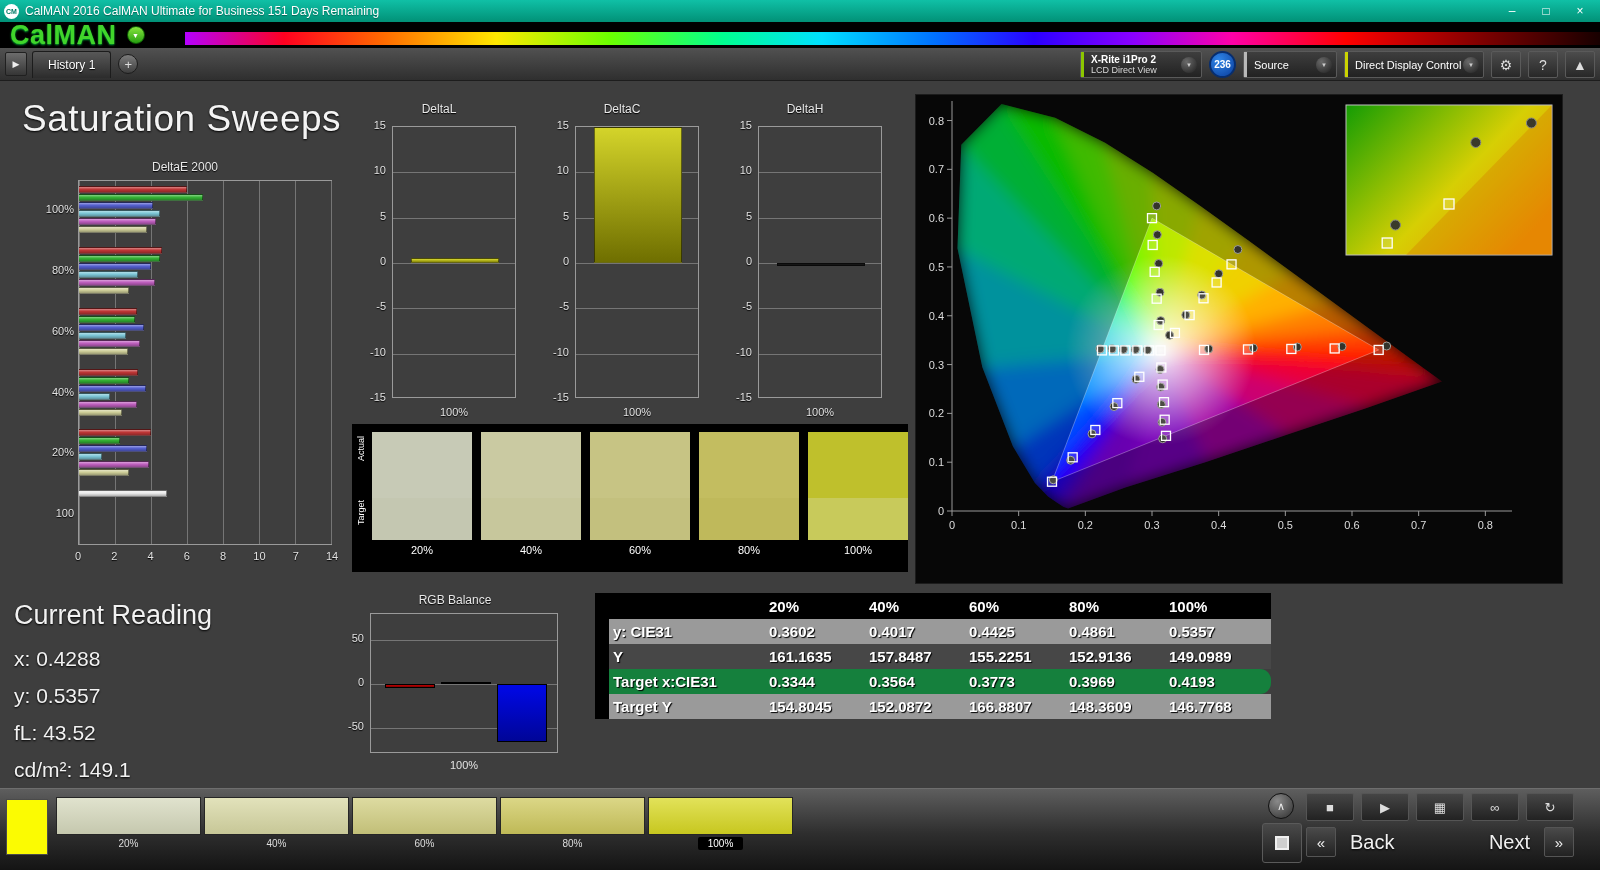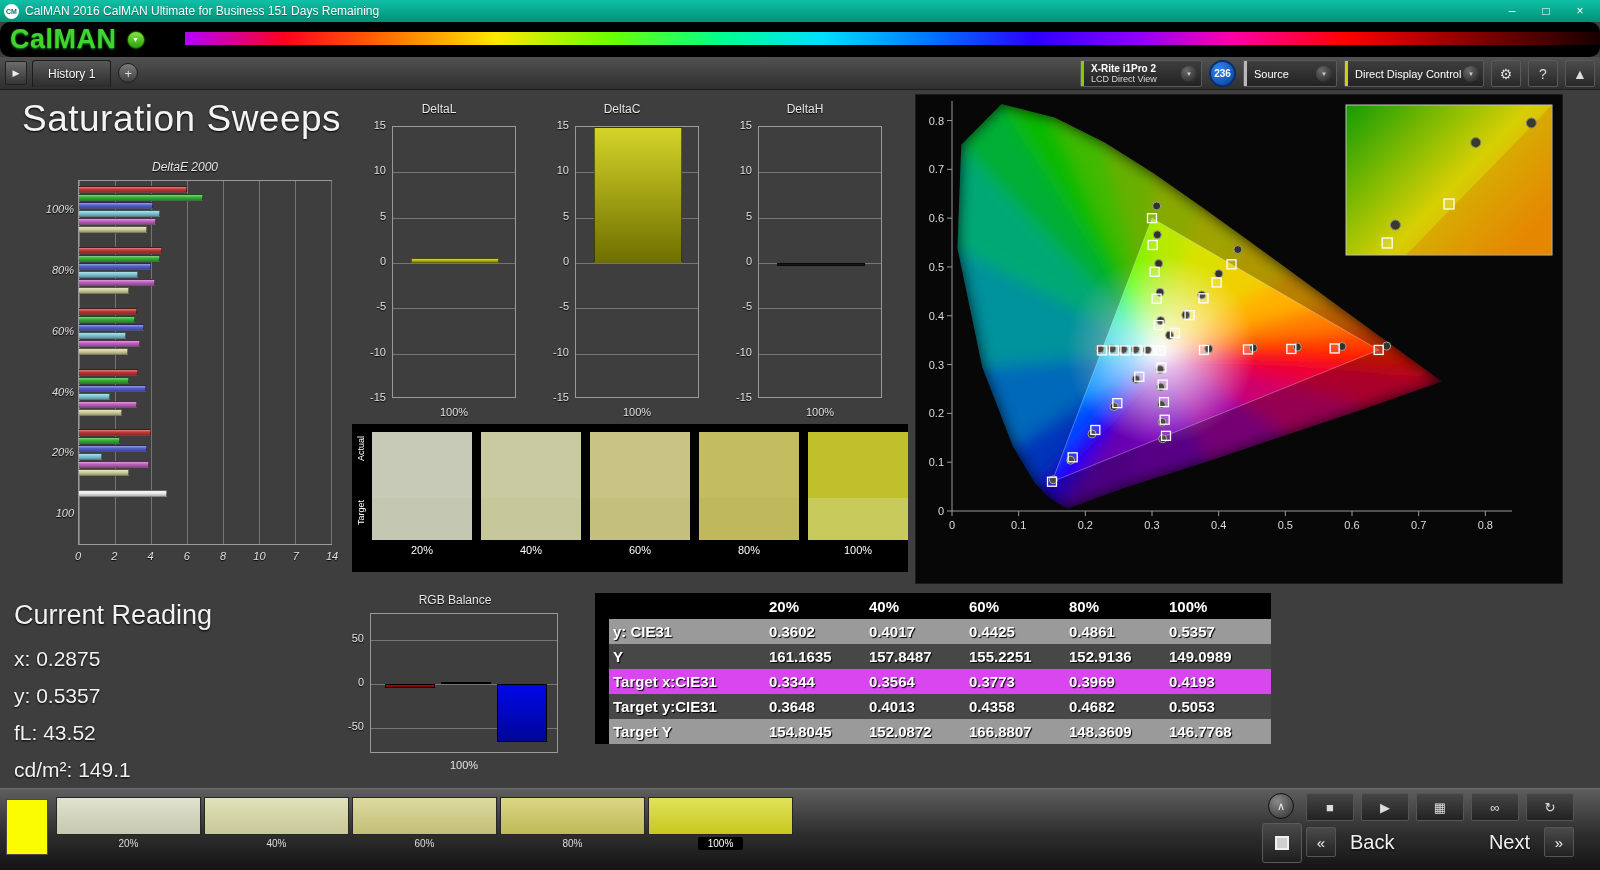--- a/index.html
+++ b/index.html
@@ -8,21 +8,21 @@
 
   
   .titlebar { height:22px; background:linear-gradient(#10c0a6,#019177); display:flex; align-items:center; padding:0 4px; }
   .tb-icon { width:15px; height:15px; border-radius:50%; background:#fff; color:#007a66; font-size:7px; font-weight:bold;
              display:flex; align-items:center; justify-content:center; }
   .tb-title { color:#fff; font-size:12px; margin-left:6px; flex:1; text-shadow:0 1px 1px rgba(0,0,0,.35); }
   .tb-btns { display:flex; gap:2px; }
   .tb-btn { width:32px; height:18px; color:#fff; font-size:12px; display:flex; align-items:center; justify-content:center; cursor:default; }
 
   
-  .brandrow { height:35px; background:#000; position:relative; display:flex; align-items:center;border-radius:10px; }
+  .brandrow { height:26px; background:#000; position:relative; display:flex; align-items:center; }
   .logo { width:185px; height:33px; display:flex; align-items:center; padding-left:10px; gap:10px; }
   .logo-text { font-size:27px; font-weight:bold; color:#41d52b; text-shadow:0 1px 2px #0a3; letter-spacing:.5px; }
   .logo-dd { width:18px; height:18px; border-radius:50%; background:linear-gradient(#86e43e,#27a011); color:#fff; font-size:7px;
              display:flex; align-items:center; justify-content:center; border:1px solid #0c5e04; }
   .rainbow { position:absolute; left:185px; right:0; top:10px; height:13px;
     background:linear-gradient(90deg,#b400ff 0%,#ff0020 7%,#ff6a00 14%,#ffe800 22%,#6cff00 30%,#00ff90 38%,#00e0ff 45%,#0070ff 53%,#2a00ff 60%,#8a00ff 67%,#ff00a8 74%,#ff0000 82%,#7a0000 92%,#180000 100%); }
 
   
   .tabrow { height:33px; background:linear-gradient(#515151,#2f2f2f); border-bottom:1px solid #1d1d1d; display:flex; align-items:center; padding:0 5px; position:relative; }
   .tab-arrow { width:22px; height:24px; background:linear-gradient(#6c6c6c,#353535); border:1px solid #202020; color:#eee; font-size:9px;
@@ -45,21 +45,21 @@
            color:#fff; font-size:10px; font-weight:bold; display:flex; align-items:center; justify-content:center; }
   .tool-btn { width:30px; height:27px; background:linear-gradient(#4c4c4c,#282828); border:1px solid #5a5a5a; color:#ddd; font-size:14px;
               display:flex; align-items:center; justify-content:center; border-radius:2px; }
 
   
   .main { position:absolute; top:88px; left:0; width:1600px; height:700px; }
   .page-title { position:absolute; left:22px; top:10px; font-size:37px; color:#f4f4f4; letter-spacing:.5px; text-shadow:0 1px 2px #000; }
   .chart-title { text-align:center; color:#e8e8e8; font-size:12px; height:18px; text-shadow:0 1px 1px #000; }
 
   
-  .chart-de { position:absolute; left:30px; top:72px; width:310px; height:415px;font-style:italic; }
+  .chart-de { position:absolute; left:30px; top:72px; width:310px; height:415px; }
   .de-plot { position:absolute; left:48px; right:8px; top:20px; height:365px; border:1px solid #9a9a9a; }
   .vgrid { position:absolute; top:0; bottom:0; width:1px; background:#757575; }
   .de-group { position:absolute; left:0; right:0; padding-top:5px; }
   .de-bar { height:7px; margin-bottom:1px; border:1px solid rgba(0,0,0,.45); border-left:none;
             background-image:linear-gradient(rgba(255,255,255,.4),rgba(255,255,255,0) 45%,rgba(0,0,0,.25)); }
   .de-ylabel { position:absolute; left:0; width:44px; text-align:right; color:#e2e2e2; font-size:11px; text-shadow:0 1px 1px #000; }
   .de-xtick { position:absolute; transform:translateX(-50%); color:#e2e2e2; font-size:11px; text-shadow:0 1px 1px #000; }
 
   
   .chart-vert { position:absolute; top:14px; width:178px; height:330px; }
@@ -512,21 +512,21 @@
               <circle cx="185.4" cy="18" r="5" fill="#3a3a2a" stroke="#888" stroke-width="1"></circle>
               <rect x="98" y="94" width="10" height="10" fill="rgba(255,255,255,0.15)" stroke="#fff" stroke-width="1.3"></rect>
               <rect x="36.2" y="133" width="10" height="10" fill="rgba(255,255,255,0.15)" stroke="#fff" stroke-width="1.3"></rect>
             </g>
           </svg>
         </div>
     </div>
 
     <div class="current-reading">
       <div class="cr-heading">Current Reading</div>
-      <div class="cr-line">x: 0.2875</div>
+      <div class="cr-line">x: 0.4288</div>
       <div class="cr-line">y: 0.5357</div>
       <div class="cr-line">fL: 43.52</div>
       <div class="cr-line">cd/m²: 149.1</div>
     </div>
 
     <div class="chart-rgb">
       <div class="chart-title">RGB Balance</div>
       <div class="rgb-plot" id="rgb-plot">
           <div class="hgrid" style="top: 26.25px;"></div>
           <div class="hgrid" style="top: 70px;"></div>
@@ -562,37 +562,28 @@
         </div>
         <div class="rt-row" style="background: rgb(71, 71, 71);">
           <div class="rt-black"></div>
           <div class="rt-cell">Y</div>
           <div class="rt-cell">161.1635</div>
           <div class="rt-cell">157.8487</div>
           <div class="rt-cell">155.2251</div>
           <div class="rt-cell">152.9136</div>
           <div class="rt-cell">149.0989</div>
         </div>
-        <div class="rt-row" style="background: #d946ef;">
+        <div class="rt-row" style="background: #15803d; border-radius: 11px;">
           <div class="rt-black"></div>
           <div class="rt-cell">Target x:CIE31</div>
           <div class="rt-cell">0.3344</div>
           <div class="rt-cell">0.3564</div>
           <div class="rt-cell">0.3773</div>
           <div class="rt-cell">0.3969</div>
           <div class="rt-cell">0.4193</div>
-        </div>
-        <div class="rt-row" style="background: rgb(71, 71, 71);">
-          <div class="rt-black"></div>
-          <div class="rt-cell">Target y:CIE31</div>
-          <div class="rt-cell">0.3648</div>
-          <div class="rt-cell">0.4013</div>
-          <div class="rt-cell">0.4358</div>
-          <div class="rt-cell">0.4682</div>
-          <div class="rt-cell">0.5053</div>
         </div>
         <div class="rt-row" style="background: rgb(154, 154, 154);">
           <div class="rt-black"></div>
           <div class="rt-cell">Target Y</div>
           <div class="rt-cell">154.8045</div>
           <div class="rt-cell">152.0872</div>
           <div class="rt-cell">166.8807</div>
           <div class="rt-cell">148.3609</div>
           <div class="rt-cell">146.7768</div>
         </div>

